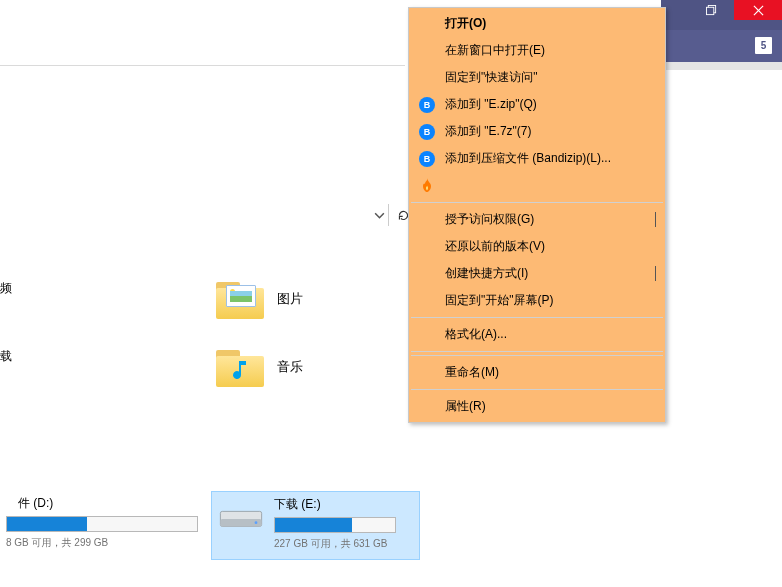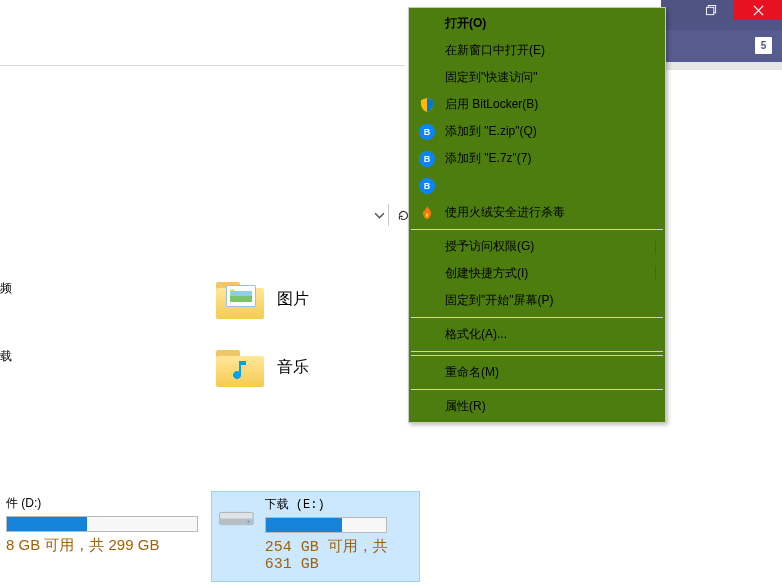--- a/index.html
+++ b/index.html
@@ -128,21 +128,21 @@
   }
 
   
   .folder-item {
     position: absolute;
     display: flex;
     align-items: center;
     gap: 13px;
   }
   .folder-item .fname {
-    font-size: 16px;
+    font-size: 13px;
   }
   .folder-icon {
     width: 48px;
     height: 40px;
     position: relative;
   }
   .folder-back {
     position: absolute;
     left: 0; top: 3px;
     width: 24px; height: 9px;
@@ -211,34 +211,34 @@
     border: 1px solid #b8b8b8;
     background: #f7f7f7;
     position: relative;
   }
   .usage-fill {
     position: absolute;
     left: 0; top: 0; bottom: 0;
     background: #1683d8;
   }
   .drive-caption {
-    font-size: 15px;
-    color: #a16207;
+    font-size: 10px;
+    color: #737373;
   }
   .drive-item.left-cut .drive-header { padding-left:0; }
-  .drive-item.left-cut .drive-name { margin-left: 0;}
+  .drive-item.left-cut .drive-name { margin-left: 12px;}
   .drive-item.left-cut .usage-bar { width: 190px; }
 
   
   .context-menu {
     position: absolute;
     left: 408px;
     top: 7px;
     width: 254px;
-    background: #4d7c0f;
+    background: #fdba74;
     border: 1px solid #c8c8c8;
     box-shadow: 2px 2px 4px rgba(0,0,0,.25);
     padding: 2px 1px;
     font-size: 12px;
   }
   .cm-item {
     display: flex;
     align-items: center;
     height: 27px;
     padding-left: 35px;
@@ -348,90 +348,84 @@
     <div class="drive-texts" style="width:100%;">
       <div class="drive-name">件 (D:)</div>
       <div class="usage-bar">
         <div class="usage-fill" style="width:42%;"></div>
       </div>
       <div class="drive-caption">8 GB 可用，共 299 GB</div>
     </div>
   </div>
 </div>
 
-<div class="drive-item selected" style="left:211px;font-family:Liberation Mono, monospace;">
+<div class="drive-item selected" style="left:211px;">
   <div class="drive-header">
     <svg class="drive-icon" viewBox="0 0 48 32">
       <rect x="2" y="10" width="44" height="16" rx="2" fill="#dfe3e6" stroke="#9aa3aa"></rect>
       <rect x="2" y="18" width="44" height="8" rx="2" fill="#b7bfc5"></rect>
       <circle cx="40" cy="22" r="1.5" fill="#5aa0ff"></circle>
     </svg>
     <div class="drive-texts">
       <div class="drive-name">下载 (E:)</div>
       <div class="usage-bar">
         <div class="usage-fill" style="width:64%;"></div>
       </div>
-      <div class="drive-caption">254 GB 可用，共 631 GB</div>
+      <div class="drive-caption">227 GB 可用，共 631 GB</div>
     </div>
   </div>
 </div>
 
 <div class="context-menu">
   <div class="cm-item bold">
       <span>打开(O)</span>
     </div>
   <div class="cm-item">
       <span>在新窗口中打开(E)</span>
     </div>
   <div class="cm-item">
       <span>固定到"快速访问"</span>
     </div>
-  <div class="cm-item">
-    <span class="cm-icon">
-      <svg class="shield" viewBox="0 0 16 16">
-          <path d="M8 1l6 2v4c0 4-3 7-6 8-3-1-6-4-6-8V3z" fill="#ffb900"></path>
-          <path d="M8 1v14c3-1 6-4 6-8V3z" fill="#0078d4"></path>
-        </svg>
-    </span>
-    <span>启用 BitLocker(B)</span>
-  </div>
   <div class="cm-item">
     <span class="cm-icon">
         <span class="circ-b">B</span>
       </span>
     <span>添加到 "E.zip"(Q)</span>
   </div>
   <div class="cm-item">
     <span class="cm-icon">
         <span class="circ-b">B</span>
       </span>
     <span>添加到 "E.7z"(7)</span>
   </div>
   <div class="cm-item">
     <span class="cm-icon">
         <span class="circ-b">B</span>
       </span>
+    <span>添加到压缩文件 (Bandizip)(L)...</span>
   </div>
   <div class="cm-item">
     <span class="cm-icon">
       <svg class="flame" viewBox="0 0 14 16">
           <path d="M7 0c1 3-2 3-2 6 0-1-2-1-2 2 0 4 3 6 4 6s4-2 4-6c0-3-3-4-4-8z" fill="#ff7a00"></path>
           <path d="M7 7c.5 1.5-1 1.5-1 3 0 1.5 1 2.5 1 2.5s1-1 1-2.5c0-1.5-1-1.5-1-3z" fill="#ffe27a"></path>
         </svg>
     </span>
-    <span>使用火绒安全进行杀毒</span>
   </div>
 
   <div class="cm-sep"></div>
 
   <div class="cm-item">
     <span>授予访问权限(G)</span>
     <span class="cm-label-exp"><span class="chev-right"></span></span>
   </div>
   <div class="cm-item">
+      <span>还原以前的版本(V)</span>
+    </div>
+  <div class="cm-item">
     <span>创建快捷方式(I)</span>
     <span class="cm-label-exp"><span class="chev-right"></span></span>
   </div>
   <div class="cm-item">
       <span>固定到"开始"屏幕(P)</span>
     </div>
 
   <div class="cm-sep"></div>
 
   <div class="cm-item">

